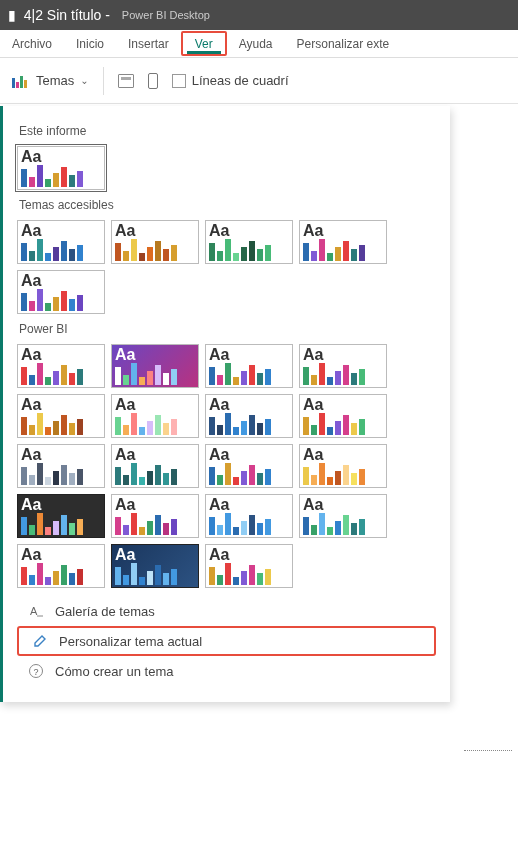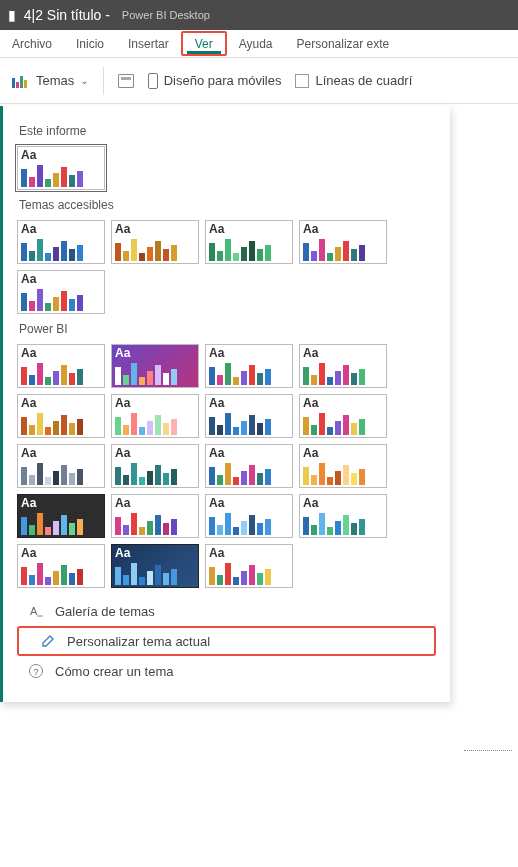--- a/index.html
+++ b/index.html
@@ -34,31 +34,31 @@
   .phone-icon{width:10px;height:16px;border:1px solid #777;border-radius:2px;}
   .checkbox-empty{width:14px;height:14px;border:1px solid #999;}
   .sep{width:1px;height:28px;background:#ddd;}
 
   
   .gallery { padding: 10px 14px 6px 14px; border-left:3px solid #0a7a6a; box-shadow: 2px 4px 8px rgba(0,0,0,0.15); margin-top:2px; width: 450px; background:#fff;}
   .section-label { font-size: 12px; color:#555; margin: 8px 0 8px 2px; }
   .grid { display:flex; flex-wrap:wrap; gap:6px; margin-bottom:4px;}
   .theme-card { width: 88px; height: 44px; border:1px solid #bbb; padding:2px 3px 2px 3px; cursor:pointer; display:flex; flex-direction:column; justify-content:space-between; position:relative;}
   .theme-card.selected-outline { outline:1px solid #666; outline-offset:1px;}
-  .theme-card .aa { font-size: 12px; font-weight:600; line-height:1; }
+  .theme-card .aa { font-size: 16px; font-weight:600; line-height:1; }
   .theme-card .bars { display:flex; align-items:flex-end; gap:2px; height:24px;}
   .theme-card .bars span { display:inline-block; width:6px;}
   .theme-card.dark { border-color:#222; }
 
   
   .footer-list { padding:4px 0 10px 0; }
   .footer-item { display:flex; align-items:center; gap:10px; padding:7px 10px; font-size:13px; color:#444; cursor:pointer;}
   .footer-item.disabled { color:#bbb; cursor:default;}
   .footer-item .fi-icon { width:18px; height:16px; display:flex; align-items:center; justify-content:center; color:#666;}
-  .footer-item.highlighted { border:2px solid #e74c3c; border-radius:3px; padding:5px 20px;}
+  .footer-item.highlighted { border:2px solid #e74c3c; border-radius:3px; padding:5px 12px;}
   .footer-item.highlighted .fi-icon svg path{stroke:#3b82c4;}
   
   .dotted-right { position:absolute; right:6px; top: 750px; width: 48px; border-top:1px dotted #888;}
 </style>
 </head>
 <body>
 
 <div class="titlebar">
   <span class="doc-icon">▮</span>
   <span class="title-main">4|2 Sin título -</span>
@@ -84,21 +84,20 @@
       </span>
     <span>Temas</span>
     <span class="chevron">⌄</span>
   </div>
   <div class="sep"></div>
   <div class="ribbon-btn">
     <span class="pageview-icon"></span>
   </div>
   <div class="ribbon-btn">
     <span class="phone-icon"></span>
-    <span>Diseño para móviles</span>
   </div>
   <div class="ribbon-btn">
     <span class="checkbox-empty"></span>
     <span>Líneas de cuadrí</span>
   </div>
 </div>
 
 <div class="gallery">
 
   <div class="section-label">Este informe</div>

